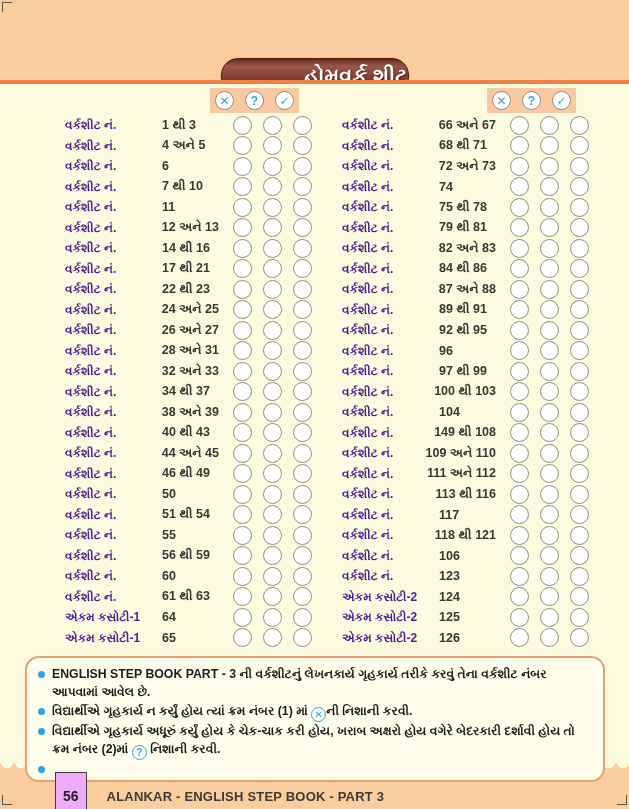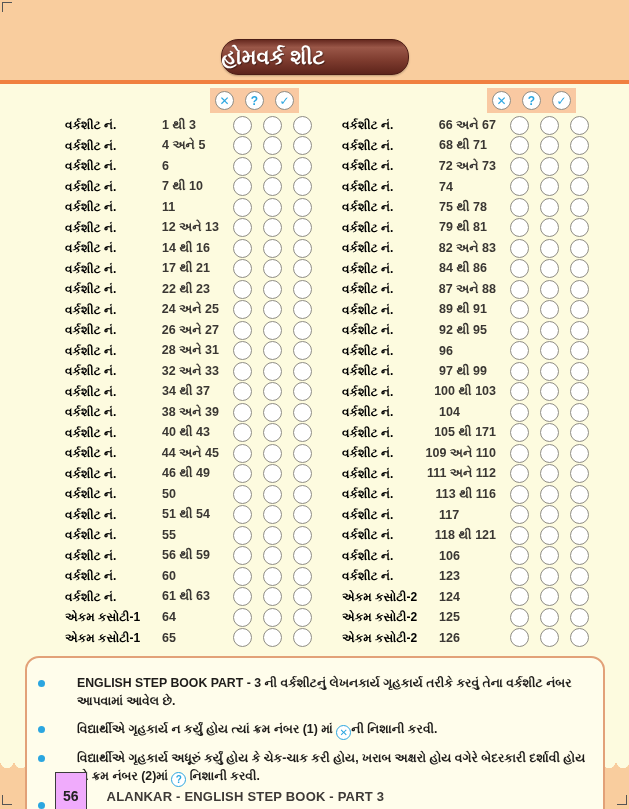--- a/index.html
+++ b/index.html
@@ -6,25 +6,25 @@
   body{font-family:"Liberation Sans","DejaVu Sans",sans-serif;}
   .page{position:relative;width:629px;height:809px;background:#F9CD9E;overflow:hidden;}
 
   
   .crop{position:absolute;width:9px;height:9px;}
   .crop.tl{left:2px;top:2px;border-left:1px solid #555;border-top:1px solid #555;}
   .crop.bl{left:2px;top:795px;border-left:1px solid #555;border-bottom:1px solid #555;}
   .crop.br{left:617px;top:795px;border-right:1px solid #555;border-bottom:1px solid #555;}
 
   
-  .banner{position:absolute;left:50%;top:39px;transform:translateX(-50%);
+  .banner{position:absolute;left:50%;top:58px;transform:translateX(-50%);
     width:186px;height:34px;border-radius:17px;
     background:linear-gradient(#672a20 0%,#9a5748 22%,#7c3a2d 62%,#5d241b 100%);
     border:1px solid #4d1d15;box-shadow:0 1px 2px rgba(0,0,0,.25);
-    display:flex;align-items:center;justify-content:flex-start;}
+    display:flex;align-items:center;justify-content:flex-end;}
   .banner span{color:#ffffff;font-size:21px;font-weight:bold;text-shadow:1px 1px 1px rgba(0,0,0,.4);}
 
   .rule{position:absolute;left:0;top:80px;width:629px;height:4px;background:#F0803F;}
 
   
   .panel{position:absolute;left:0;top:84px;width:629px;height:679px;background:#FDFBDF;}
   .wave{position:absolute;left:0;top:762px;width:629px;height:9px;
     background-image:radial-gradient(circle at 7px 0px,#FDFBDF 6px,rgba(0,0,0,0) 6.5px);
     background-size:14px 9px;background-repeat:repeat-x;}
 
@@ -32,29 +32,29 @@
   .ws-col{position:absolute;top:88px;width:272px;}
   .ws-col.left{left:40px;}
   .ws-col.right{left:317px;}
   .col-header{position:relative;height:27px;}
   .icon-strip{position:absolute;left:170px;top:0;display:flex;gap:11px;
     background:#F9C9A2;padding:3px 5px;}
   .legend-circle{width:19px;height:19px;box-sizing:border-box;border:1px solid #8F8D86;border-radius:50%;
     background:#fff;display:flex;align-items:center;justify-content:center;
     color:#2BA6E0;font-size:12px;font-weight:bold;line-height:1;}
   .ws-row{display:flex;align-items:center;height:20.5px;}
-  .ws-label{margin-left:25px;width:97px;font-size:12px;font-weight:bold;color:#000000;white-space:nowrap;}
+  .ws-label{margin-left:25px;width:97px;font-size:12px;font-weight:bold;color:#4c1d95;white-space:nowrap;}
   .ws-num{flex:1;text-align:left;margin-right:14px;font-size:12.5px;font-weight:bold;color:#3A3733;white-space:nowrap;}
   .ws-circles{display:flex;gap:11px;width:79px;flex:none;}
   .mark-circle{width:19px;height:19px;box-sizing:border-box;border:1px solid #8F8D86;border-radius:50%;background:#fff;}
 
   
   .notes{position:absolute;left:25px;top:656px;width:580px;box-sizing:border-box;
     background:#FFFDEB;border:2px solid #E2A178;border-radius:14px;padding:7px 9px 6px 9px;}
-  .note{display:flex;margin:10px 0;gap:25px;}
+  .note{display:flex;margin:1px 0;}
   .bullet{flex:none;width:7px;height:7px;border-radius:50%;background:#2BA6E0;margin:5px 7px 0 2px;}
   .note-text{font-size:12.3px;font-weight:bold;color:#1E1C1A;line-height:1.45;}
   .inline-icon{display:inline-flex;align-items:center;justify-content:center;
     width:15px;height:15px;box-sizing:border-box;border:1.5px solid #2BA6E0;border-radius:50%;
     color:#2BA6E0;font-size:10px;font-weight:bold;vertical-align:-3px;background:#fff;line-height:1;}
 
   
   .footer{position:absolute;left:55px;top:772px;display:flex;align-items:center;}
   .page-num{background:#f0abfc;border:1.5px solid #3c3c3c;padding:15px 7px;
     font-size:14px;font-weight:bold;color:#222;line-height:1.2;}
@@ -461,21 +461,21 @@
           <span class="ws-label">વર્કશીટ નં.</span>
           <span class="ws-num">104</span>
           <span class="ws-circles">
             <span class="mark-circle"></span>
             <span class="mark-circle"></span>
             <span class="mark-circle"></span>
           </span>
         </div>
         <div class="ws-row">
           <span class="ws-label">વર્કશીટ નં.</span>
-          <span class="ws-num">105 થી 171</span>
+          <span class="ws-num">149 થી 108</span>
           <span class="ws-circles">
             <span class="mark-circle"></span>
             <span class="mark-circle"></span>
             <span class="mark-circle"></span>
           </span>
         </div>
         <div class="ws-row">
           <span class="ws-label">વર્કશીટ નં.</span>
           <span class="ws-num">109 અને 110</span>
           <span class="ws-circles">

